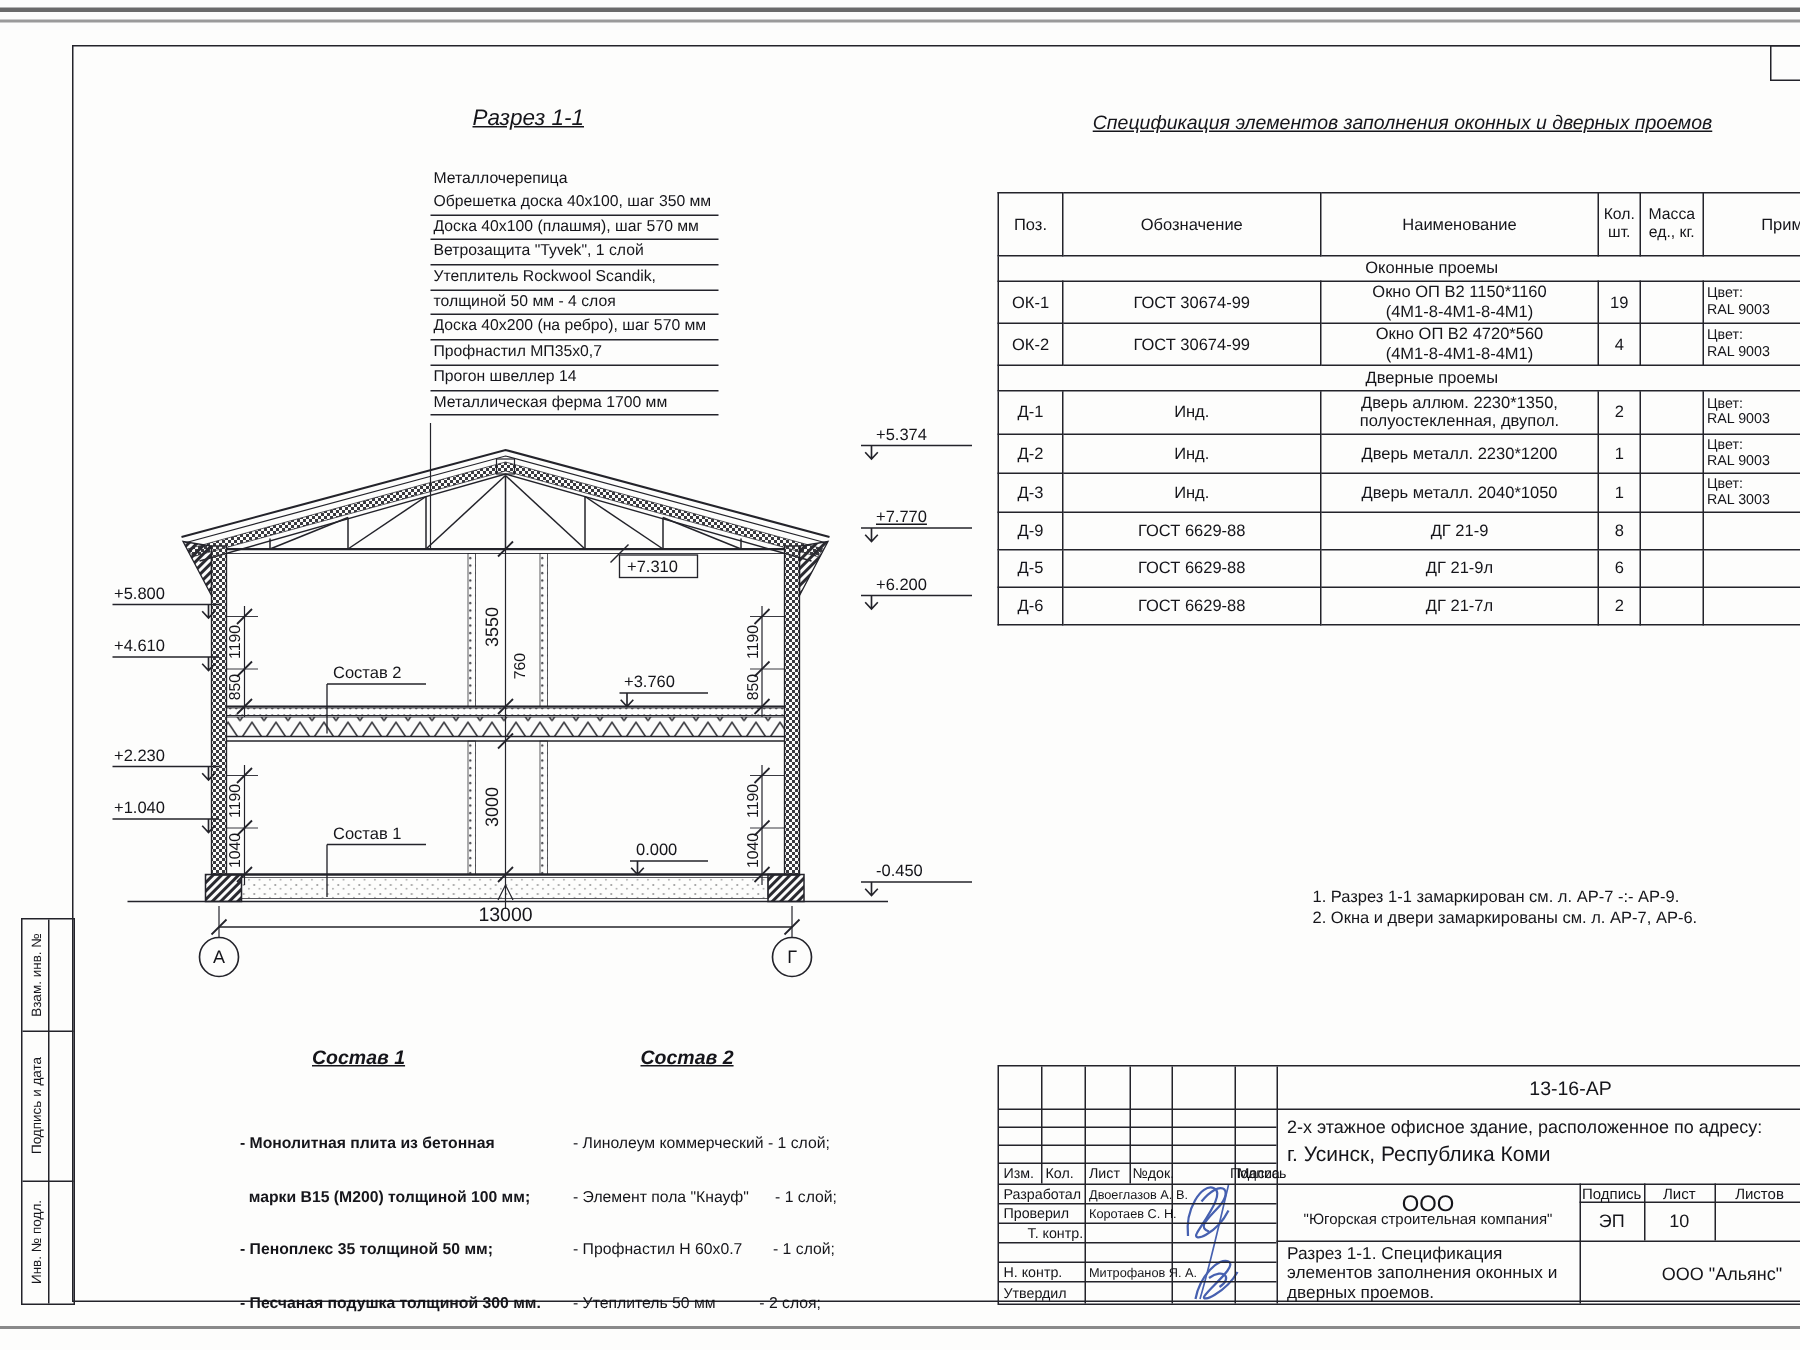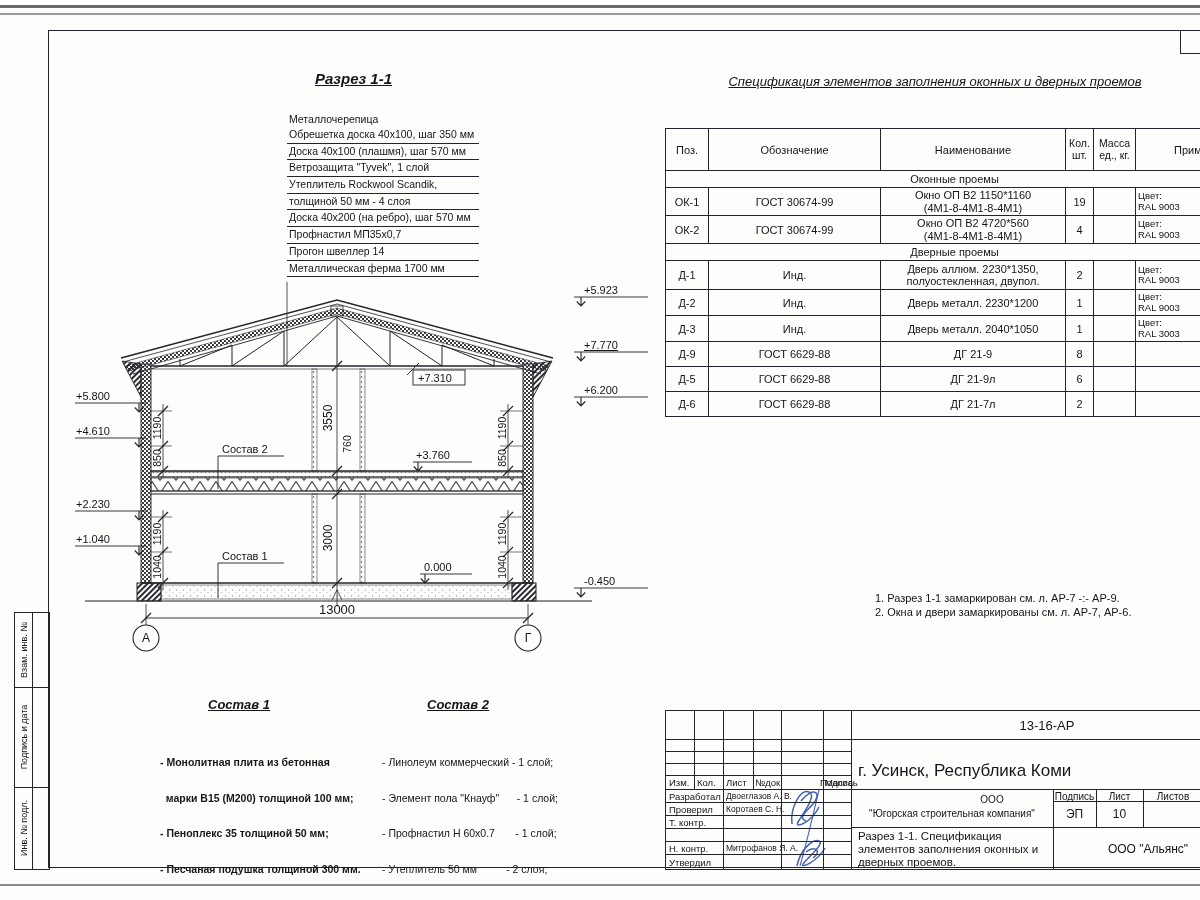--- a/index.html
+++ b/index.html
@@ -4,21 +4,21 @@
 <style>
   html,body{margin:0;padding:0;}
   body{width:1200px;height:900px;position:relative;overflow:hidden;background:#fdfdfc;
        font-family:"Liberation Sans",sans-serif;color:#15151a;}
   .abs{position:absolute;}
   .scanline{position:absolute;left:0;width:1200px;background:#6a6a6a;}
   .frame{position:absolute;border:1.6px solid #23232a;background:transparent;}
   .lbl{position:absolute;font-size:11px;white-space:nowrap;}
   .rot{position:absolute;font-size:10.5px;white-space:nowrap;transform:translate(-50%,-50%) rotate(-90deg);}
   .ctr{text-align:center;}
-  .h1{position:absolute;font-size:15px;font-style:italic;font-weight:bold;text-decoration:underline;white-space:nowrap;}
+  .h1{position:absolute;font-size:15px;font-style:italic;font-weight:normal;text-decoration:underline;white-space:nowrap;}
   .h2{position:absolute;font-size:13px;font-style:italic;text-decoration:underline;white-space:nowrap;}
   
   .rooflist{position:absolute;left:287px;top:112px;width:192px;}
   .rli{border-bottom:1px solid #23232a;height:15.7px;line-height:15px;font-size:10.5px;white-space:nowrap;padding-left:2px;}
   
   .sostav{position:absolute;font-size:10.5px;line-height:11.9px;white-space:pre;}
   
   table.spec{position:absolute;left:665px;top:128px;border-collapse:collapse;table-layout:fixed;width:578px;}
   table.spec td,table.spec th{border:1px solid #23232a;font-weight:normal;font-size:11px;
       padding:0 2px;overflow:hidden;vertical-align:middle;}
@@ -222,21 +222,21 @@
   <div class="rli">Доска 40х200 (на ребро), шаг 570 мм</div>
   <div class="rli">Профнастил МП35х0,7</div>
   <div class="rli">Прогон швеллер 14</div>
   <div class="rli">Металлическая ферма 1700 мм</div>
 </div>
 
 <div class="lbl" style="left:76px;top:390px;">+5.800</div>
 <div class="lbl" style="left:76px;top:425px;">+4.610</div>
 <div class="lbl" style="left:76px;top:498px;">+2.230</div>
 <div class="lbl" style="left:76px;top:533px;">+1.040</div>
-<div class="lbl" style="left:584px;top:284px;">+5.923</div>
+<div class="lbl" style="left:584px;top:284px;">+5.374</div>
 <div class="lbl" style="left:584px;top:339px;text-decoration:underline;">+7.770</div>
 <div class="lbl" style="left:584px;top:384px;">+6.200</div>
 <div class="lbl" style="left:584px;top:575px;">-0.450</div>
 <div class="lbl" style="left:418px;top:372px;">+7.310</div>
 <div class="lbl" style="left:416px;top:449px;">+3.760</div>
 <div class="lbl" style="left:424px;top:561px;">0.000</div>
 
 <div class="rot" style="left:157px;top:428px;">1190</div>
 <div class="rot" style="left:157px;top:458px;">850</div>
 <div class="rot" style="left:157px;top:534px;">1190</div>
@@ -431,29 +431,30 @@
   <div class="tbs" style="left:31px;top:66px;">Кол.</div>
   <div class="tbs" style="left:60px;top:66px;">Лист</div>
   <div class="tbs" style="left:89px;top:66px;">№док.</div>
   <div class="tbs" style="left:118px;top:66px;padding-left:36px;">Подпись</div>
   <div class="tbs" style="left:159px;top:66px;">Масса</div>
 
   <div class="tbs" style="left:3px;top:80px;">Разработал</div>
   <div class="tbs" style="left:60px;top:80px;font-size:8.5px;">Двоеглазов А. В.</div>
   <div class="tbs" style="left:3px;top:93px;">Проверил</div>
   <div class="tbs" style="left:60px;top:93px;font-size:8.5px;">Коротаев С. Н.</div>
-  <div class="tbs" style="left:3px;top:106px;">Т. контр.</div>
+  <div class="tbs" style="left:19px;top:106px;">Т. контр.</div>
   <div class="tbs" style="left:3px;top:119px;"></div>
   <div class="tbs" style="left:3px;top:132px;">Н. контр.</div>
   <div class="tbs" style="left:60px;top:132px;font-size:8.5px;">Митрофанов Я. А.</div>
   <div class="tbs" style="left:3px;top:146px;">Утвердил</div>
 
   <div class="tbc" style="left:185px;top:7px;width:392px;font-size:13px;">13-16-АР</div>
-  <div class="tbs" style="left:192px;top:50px;font-size:17px;">г. Усинск, Республика Коми</div>
-  <div class="tbc" style="left:185px;top:83px;width:202px;font-size:10px;padding-left:40px;">ООО</div>
+  <div class="tbs" style="left:192px;top:33px;font-size:12px;">2-х этажное офисное здание, расположенное по адресу:</div>
+  <div class="tbs" style="left:192px;top:50px;font-size:14px;">г. Усинск, Республика Коми</div>
+  <div class="tbc" style="left:185px;top:83px;width:202px;font-size:15px;">ООО</div>
   <div class="tbc" style="left:185px;top:97px;width:202px;font-size:10px;">"Югорская строительная компания"</div>
   <div class="tbc" style="left:387px;top:80px;width:43px;font-size:10px;">Подпись</div>
   <div class="tbc" style="left:430px;top:80px;width:47px;font-size:10px;">Лист</div>
   <div class="tbc" style="left:477px;top:80px;width:60px;font-size:10px;">Листов</div>
   <div class="tbc" style="left:387px;top:96px;width:43px;font-size:12px;">ЭП</div>
   <div class="tbc" style="left:430px;top:96px;width:47px;font-size:12px;">10</div>
   <div class="tbc" style="left:477px;top:96px;width:60px;font-size:12px;"></div>
   <div class="tbs" style="left:192px;top:119px;font-size:11.5px;">Разрез 1-1. Спецификация</div>
   <div class="tbs" style="left:192px;top:132px;font-size:11.5px;">элементов заполнения оконных и</div>
   <div class="tbs" style="left:192px;top:145px;font-size:11.5px;">дверных проемов.</div>

